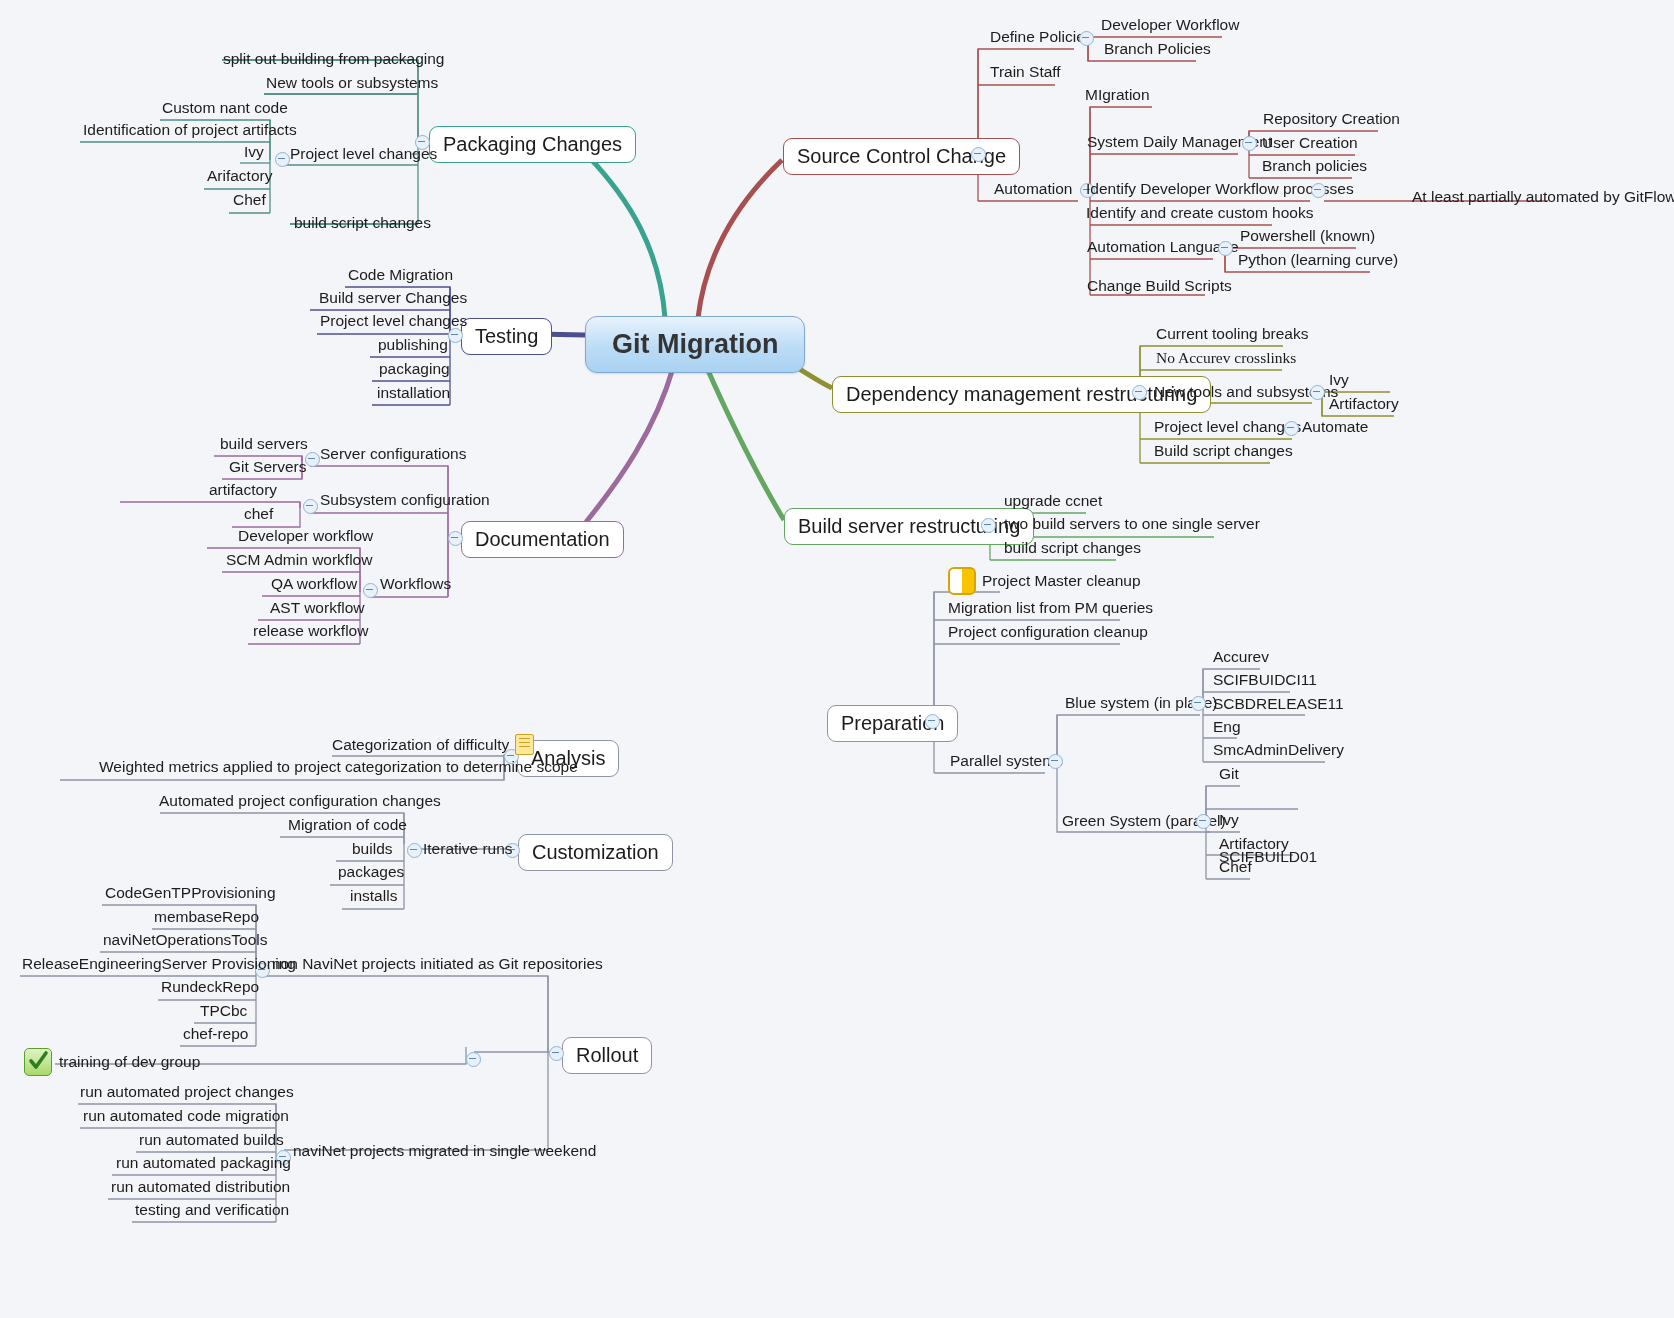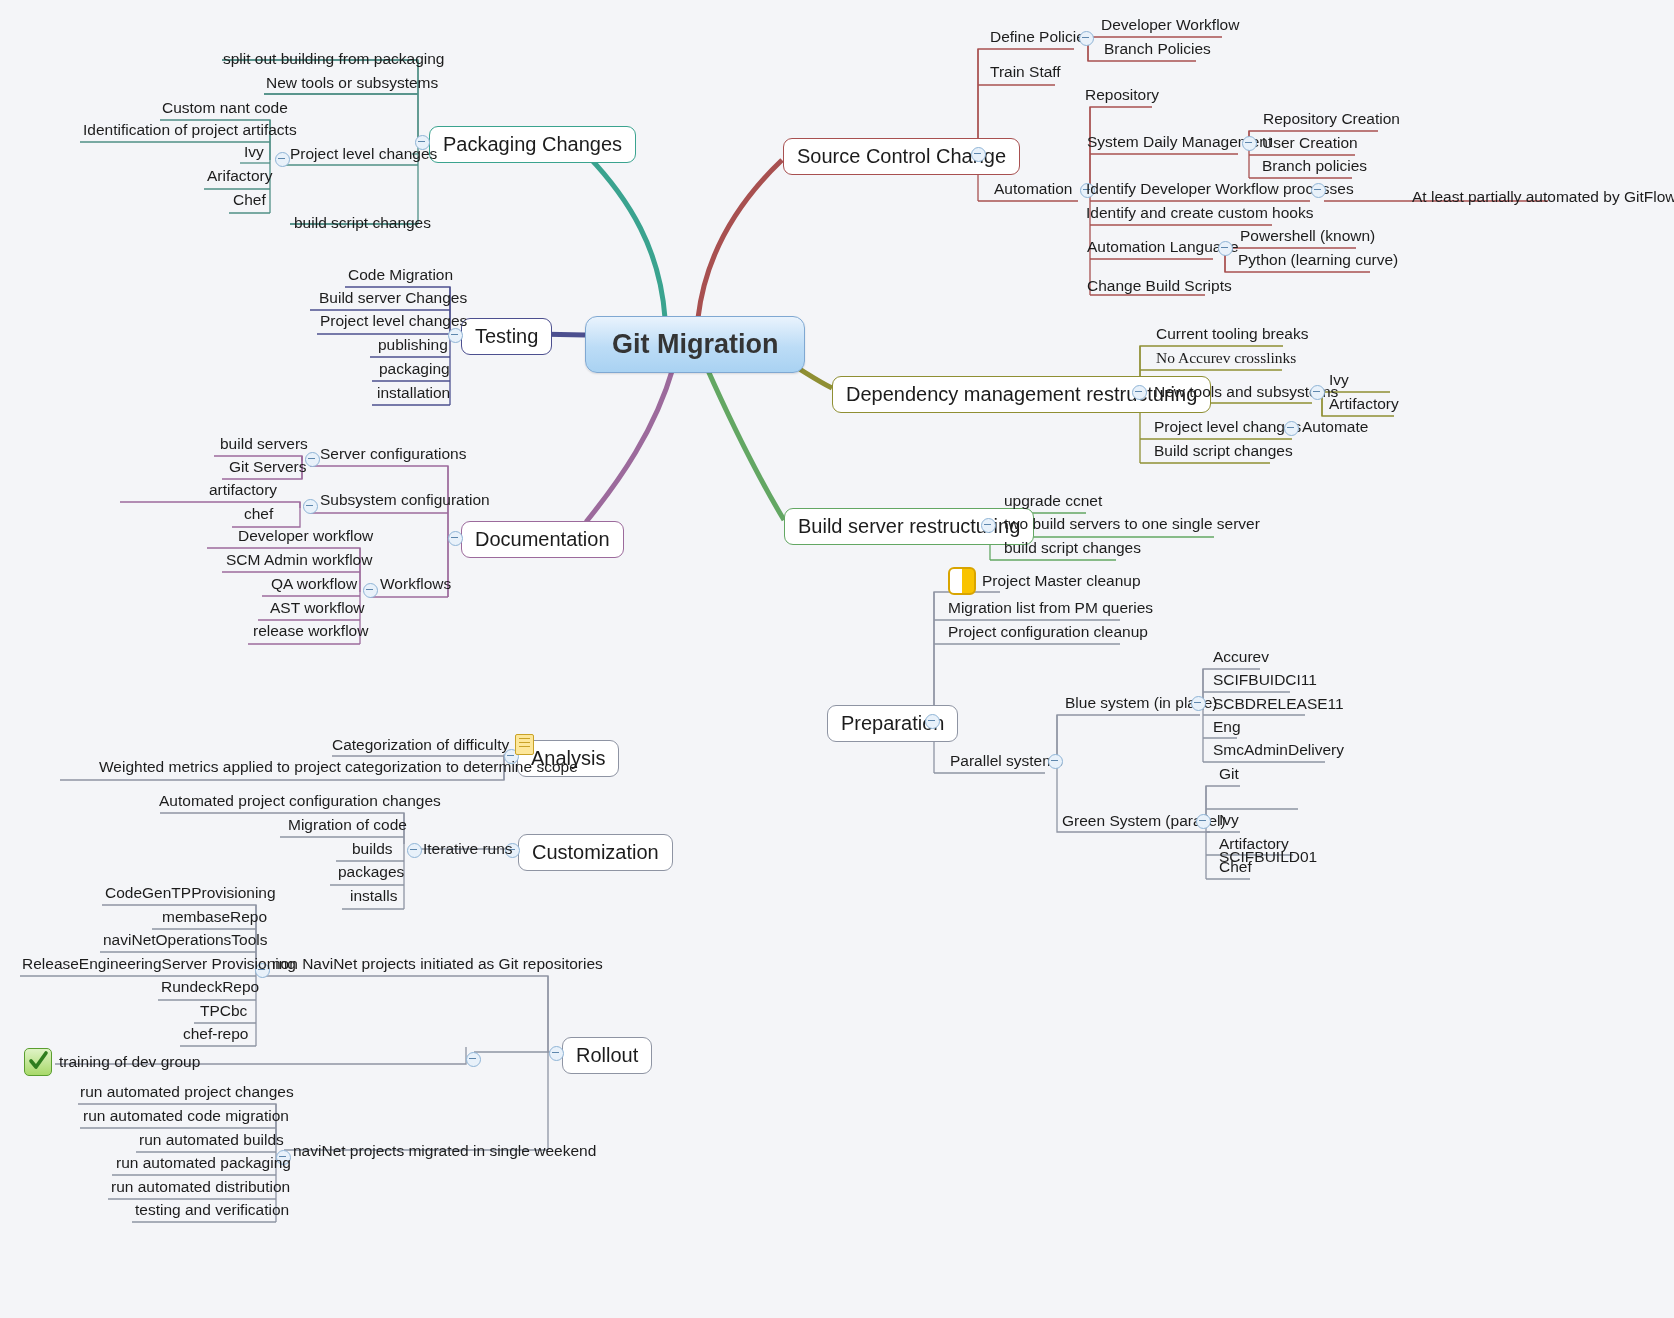--- a/index.html
+++ b/index.html
@@ -443,21 +443,21 @@
   <div class="handle" style="position:absolute;left:251px;top:963px;"></div>
   <div class="handle" style="position:absolute;left:462px;top:1052px;"></div>
   <div class="node leaf" style="left:289px;top:1141px;align-items:flex-end;">
     <span>naviNet projects migrated in single weekend</span>
     </div>
   <div class="handle" style="position:absolute;left:272px;top:1150px;"></div>
 
   <div class="node leaf" style="left:101px;top:883px;">
     <span>CodeGenTPProvisioning</span>
     </div>
-  <div class="node leaf" style="left:158px;top:907px;">
+  <div class="node leaf" style="left:150px;top:907px;">
     <span>membaseRepo</span>
     </div>
   <div class="node leaf" style="left:99px;top:930px;">
     <span>naviNetOperationsTools</span>
     </div>
   <div class="node leaf" style="left:18px;top:954px;">
     <span>ReleaseEngineeringServer Provisioning</span>
     </div>
   <div class="node leaf" style="left:157px;top:977px;">
     <span>RundeckRepo</span>
@@ -515,21 +515,21 @@
   <div class="handle" style="position:absolute;left:1076px;top:183px;"></div>
 
   <div class="node leaf" style="left:1097px;top:15px;">
     <span>Developer Workflow</span>
     </div>
   <div class="node leaf" style="left:1100px;top:39px;">
     <span>Branch Policies</span>
     </div>
 
   <div class="node leaf" style="left:1081px;top:85px;">
-    <span>Repository</span>
+    <span>MIgration</span>
     </div>
   <div class="node leaf" style="left:1083px;top:132px;">
     <span>System Daily Management</span>
     </div>
   <div class="handle" style="position:absolute;left:1238px;top:136px;"></div>
   <div class="node leaf" style="left:1082px;top:179px;">
     <span>Identify Developer Workflow processes</span>
     </div>
   <div class="handle" style="position:absolute;left:1307px;top:183px;"></div>
   <div class="node leaf" style="left:1082px;top:203px;">

